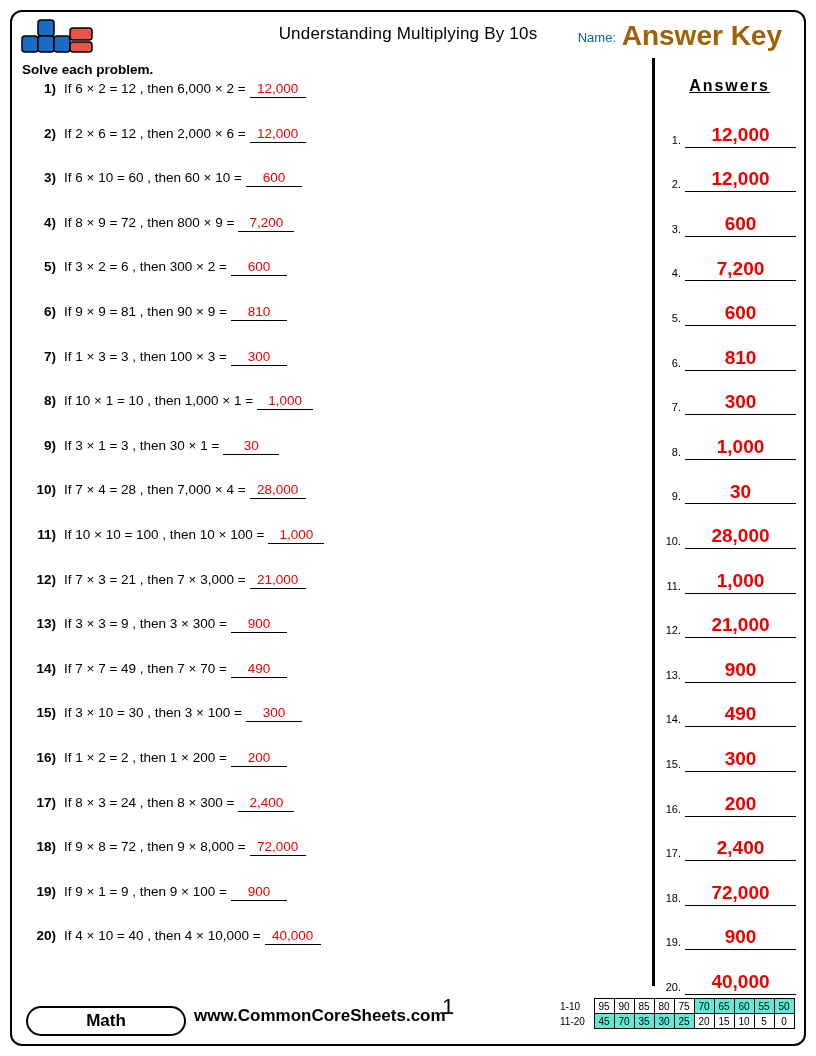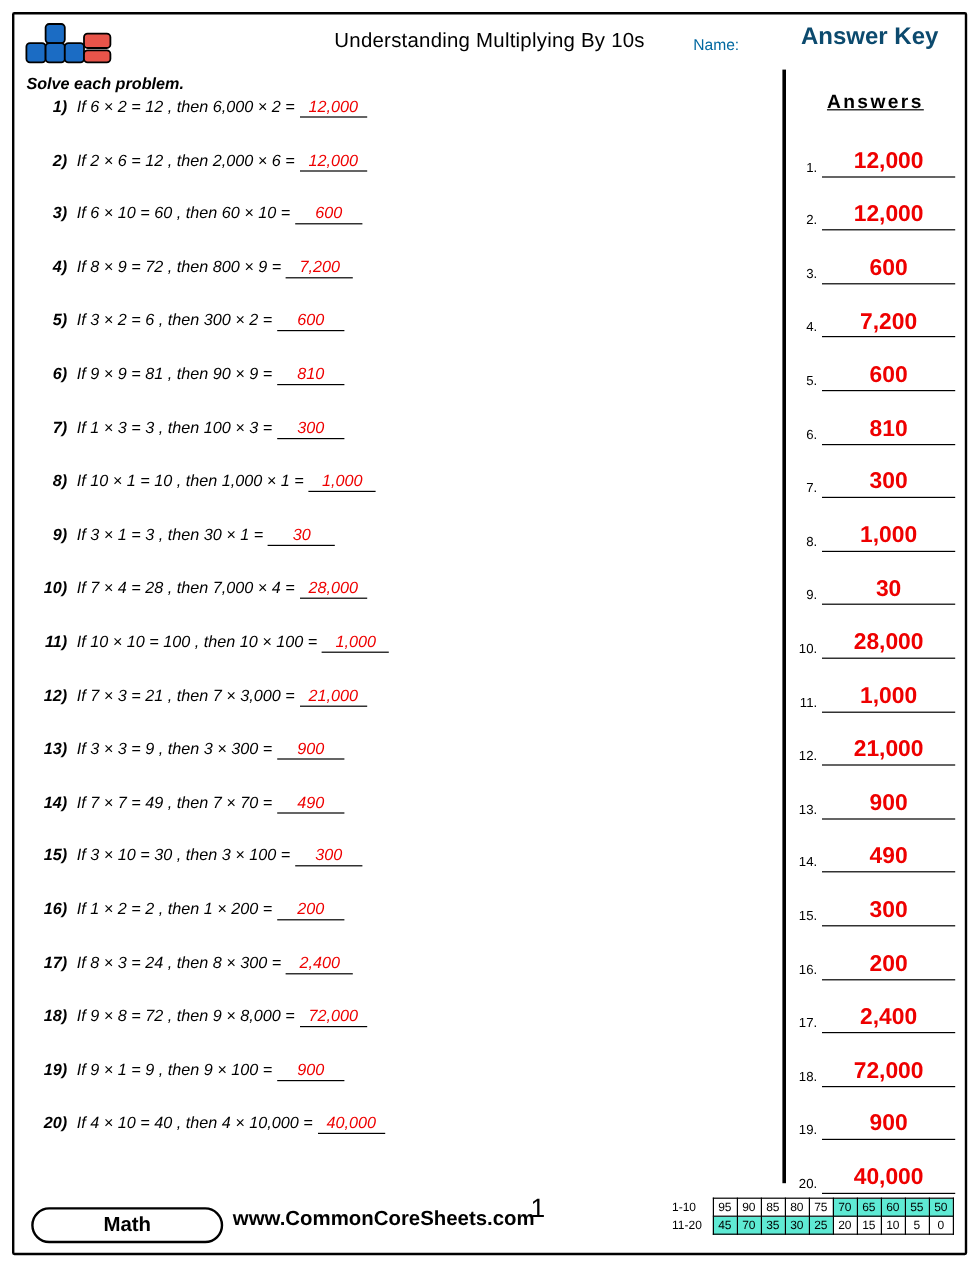--- a/index.html
+++ b/index.html
@@ -12,21 +12,21 @@
     color: #000000;
     position: relative;
   }
   .page {
     position: absolute;
     left: 10px;
     top: 10px;
     width: 796px;
     height: 1036px;
     border: 2px solid #000;
-    border-radius: 2px;
+    border-radius: 12px;
     overflow: hidden;
   }
   
   .header {
     position: relative;
     height: 46px;
     border-bottom: 0;
   }
   .logo {
     position: absolute;
@@ -48,23 +48,23 @@
     position: absolute;
     right: 188px;
     top: 18px;
     font-size: 13px;
     color: #0369a1;
   }
   .answer-key {
     position: absolute;
     right: 22px;
     top: 8px;
-    font-size: 20px;
-    font-weight: bold;
-    color: #0c4a6e;
+    font-size: 28px;
+    font-weight: bold;
+    color: #a16207;
   }
   
   .content {
     position: absolute;
     top: 46px;
     left: 0;
     right: 0;
     bottom: 58px;
   }
   .divider {
@@ -74,21 +74,20 @@
     bottom: 0;
     width: 3px;
     background: #000;
   }
   .left {
     position: absolute;
     left: 0;
     top: 0;
     width: 516px;
     bottom: 0;
-    font-style: italic;
   }
   .instructions {
     font-size: 13.5px;
     font-weight: bold;
     margin: 4px 0 4px 10px;
   }
   .problems {
     margin: 0;
     padding: 0;
     list-style: none;

